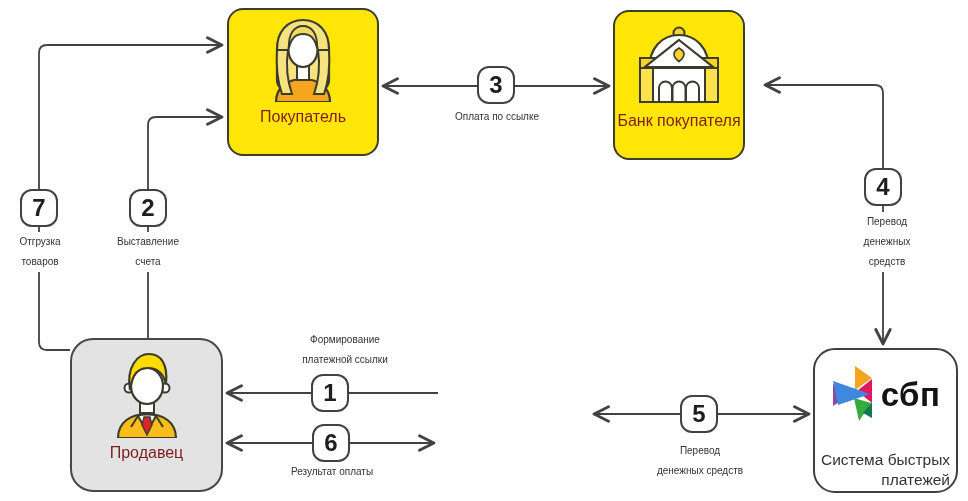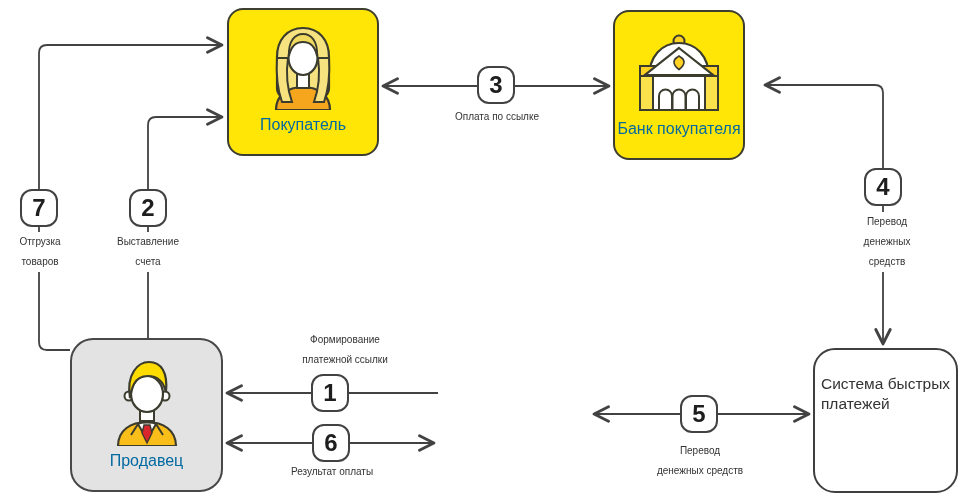--- a/index.html
+++ b/index.html
@@ -10,37 +10,37 @@
   .wires{position:absolute;left:0;top:0;width:968px;height:501px;}
   .node{
     position:absolute;box-sizing:border-box;border:2px solid #3e3e30;
     display:flex;flex-direction:column;align-items:center;
   }
   .node-yellow{background:#ffe606;border-radius:16px;}
   .node-gray{background:#e3e3e3;border-radius:23px;border-color:#484848;}
   .node-white{background:#ffffff;border-radius:22px;border-color:#3f3f3f;}
   .icon-wrap{flex:1;display:flex;align-items:flex-end;justify-content:center;padding-top:6px;}
   .nlabel{
-    font-size:16px;color:#0369a1;padding:6px 2px 20px 2px;white-space:pre-line;
+    font-size:16px;color:#7f1d1d;padding:6px 2px 28px 2px;white-space:pre-line;
     text-align:center;line-height:18px;
   }
   .badge{
     position:absolute;width:38px;height:38px;box-sizing:border-box;
     background:#fff;border:2.5px solid #424242;border-radius:12px;
     display:flex;align-items:center;justify-content:center;
     font-size:24px;font-weight:bold;color:#1e1e1e;
   }
   .slabel{
     position:absolute;transform:translateX(-50%);text-align:center;
     font-size:10px;line-height:20px;color:#333;white-space:pre-line;
     background:#fff;padding:0 3px;
   }
   .sbp-row{display:flex;align-items:center;margin-top:14px;}
   .sbp-word{font-size:33px;font-weight:800;color:#141414;margin-left:5px;letter-spacing:0.5px;}
-  .sbp-title{font-size:15.5px;color:#333;text-align:left;line-height:20px;margin-top:24px;white-space:pre-line;}
+  .sbp-title{font-size:15.5px;color:#333;text-align:right;line-height:20px;margin-top:24px;white-space:pre-line;}
 </style>
 </head>
 <body>
 
 <div class="canvas">
 
   <svg class="wires">
     <defs>
       <marker id="ah" viewBox="0 0 10 10" refX="8.5" refY="5" markerWidth="10" markerHeight="10" orient="auto-start-reverse">
         <path d="M1,1 L9,5 L1,9" fill="none" stroke="#424242" stroke-width="1.6" stroke-linecap="round" stroke-linejoin="round"></path>
@@ -103,20 +103,33 @@
         <circle cx="53" cy="38" r="4.5" fill="#fff" stroke="#3b3b2e" stroke-width="2"></circle>
         <ellipse cx="35" cy="36" rx="16" ry="18" fill="#fff" stroke="#3b3b2e" stroke-width="2.2"></ellipse>
         <path d="M18 40 C14 16 26 4 37 4 C49 4 56 14 54 34 C51 22 44 18 36 18 C30 18 25 20 22 26 C20 30 19 34 18 40 Z" fill="#FFDC00" stroke="#3b3b2e" stroke-width="2.2"></path>
       </svg>
     </div>
     <div class="nlabel">Продавец</div>
   </div>
 
 
   <div class="node node-white" style="left:813px;top:348px;width:145px;height:145px;">
+    <div class="sbp-row">
+      <span>
+        <svg width="45" height="58" viewBox="0 0 45 58">
+          <polygon points="2,20 18,31 2,42" fill="#8A4D9E"></polygon>
+          <polygon points="23,34 40,39 28,57" fill="#36A93F"></polygon>
+          <polygon points="41,38 32,49 41,54" fill="#0F7A4F"></polygon>
+          <polygon points="24,2 41,14 24,26" fill="#F6A41F"></polygon>
+          <polygon points="41,15 26,27 41,39" fill="#E3175C"></polygon>
+          <polygon points="2,17 39,30 7,41" fill="#4087E0"></polygon>
+        </svg>
+      </span>
+      <span class="sbp-word">сбп</span>
+    </div>
     <div class="sbp-title">Система быстрых
 платежей</div>
   </div>
 
   <div class="badge" style="left:311px;top:374px;">1</div>
   <div class="badge" style="left:129px;top:189px;">2</div>
   <div class="badge" style="left:477px;top:66px;">3</div>
   <div class="badge" style="left:864px;top:168px;">4</div>
   <div class="badge" style="left:680px;top:395px;">5</div>
   <div class="badge" style="left:312px;top:424px;">6</div>

